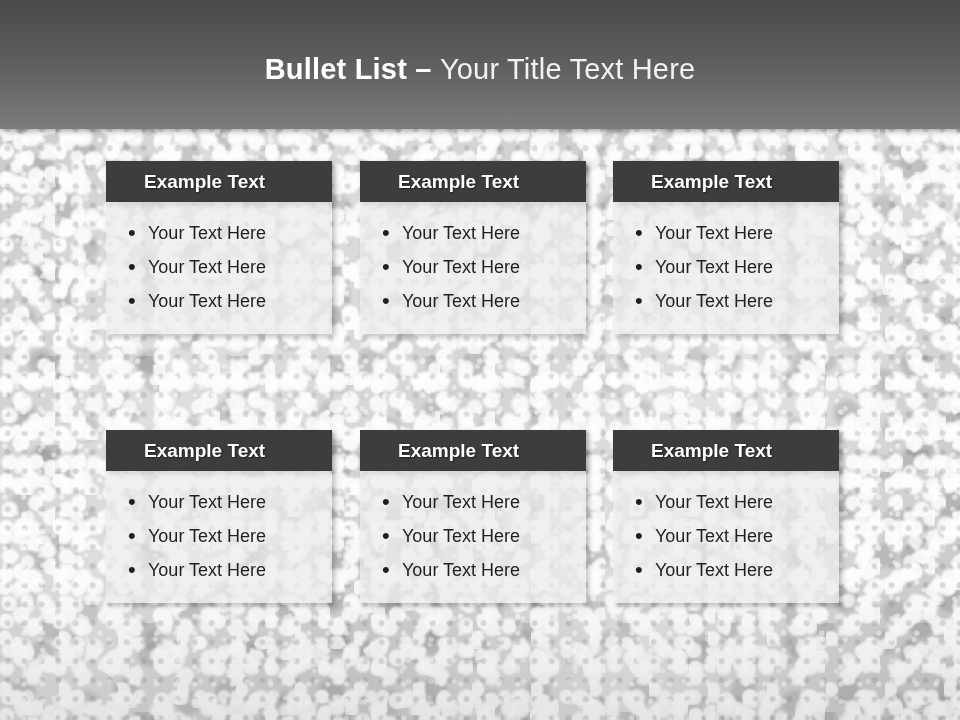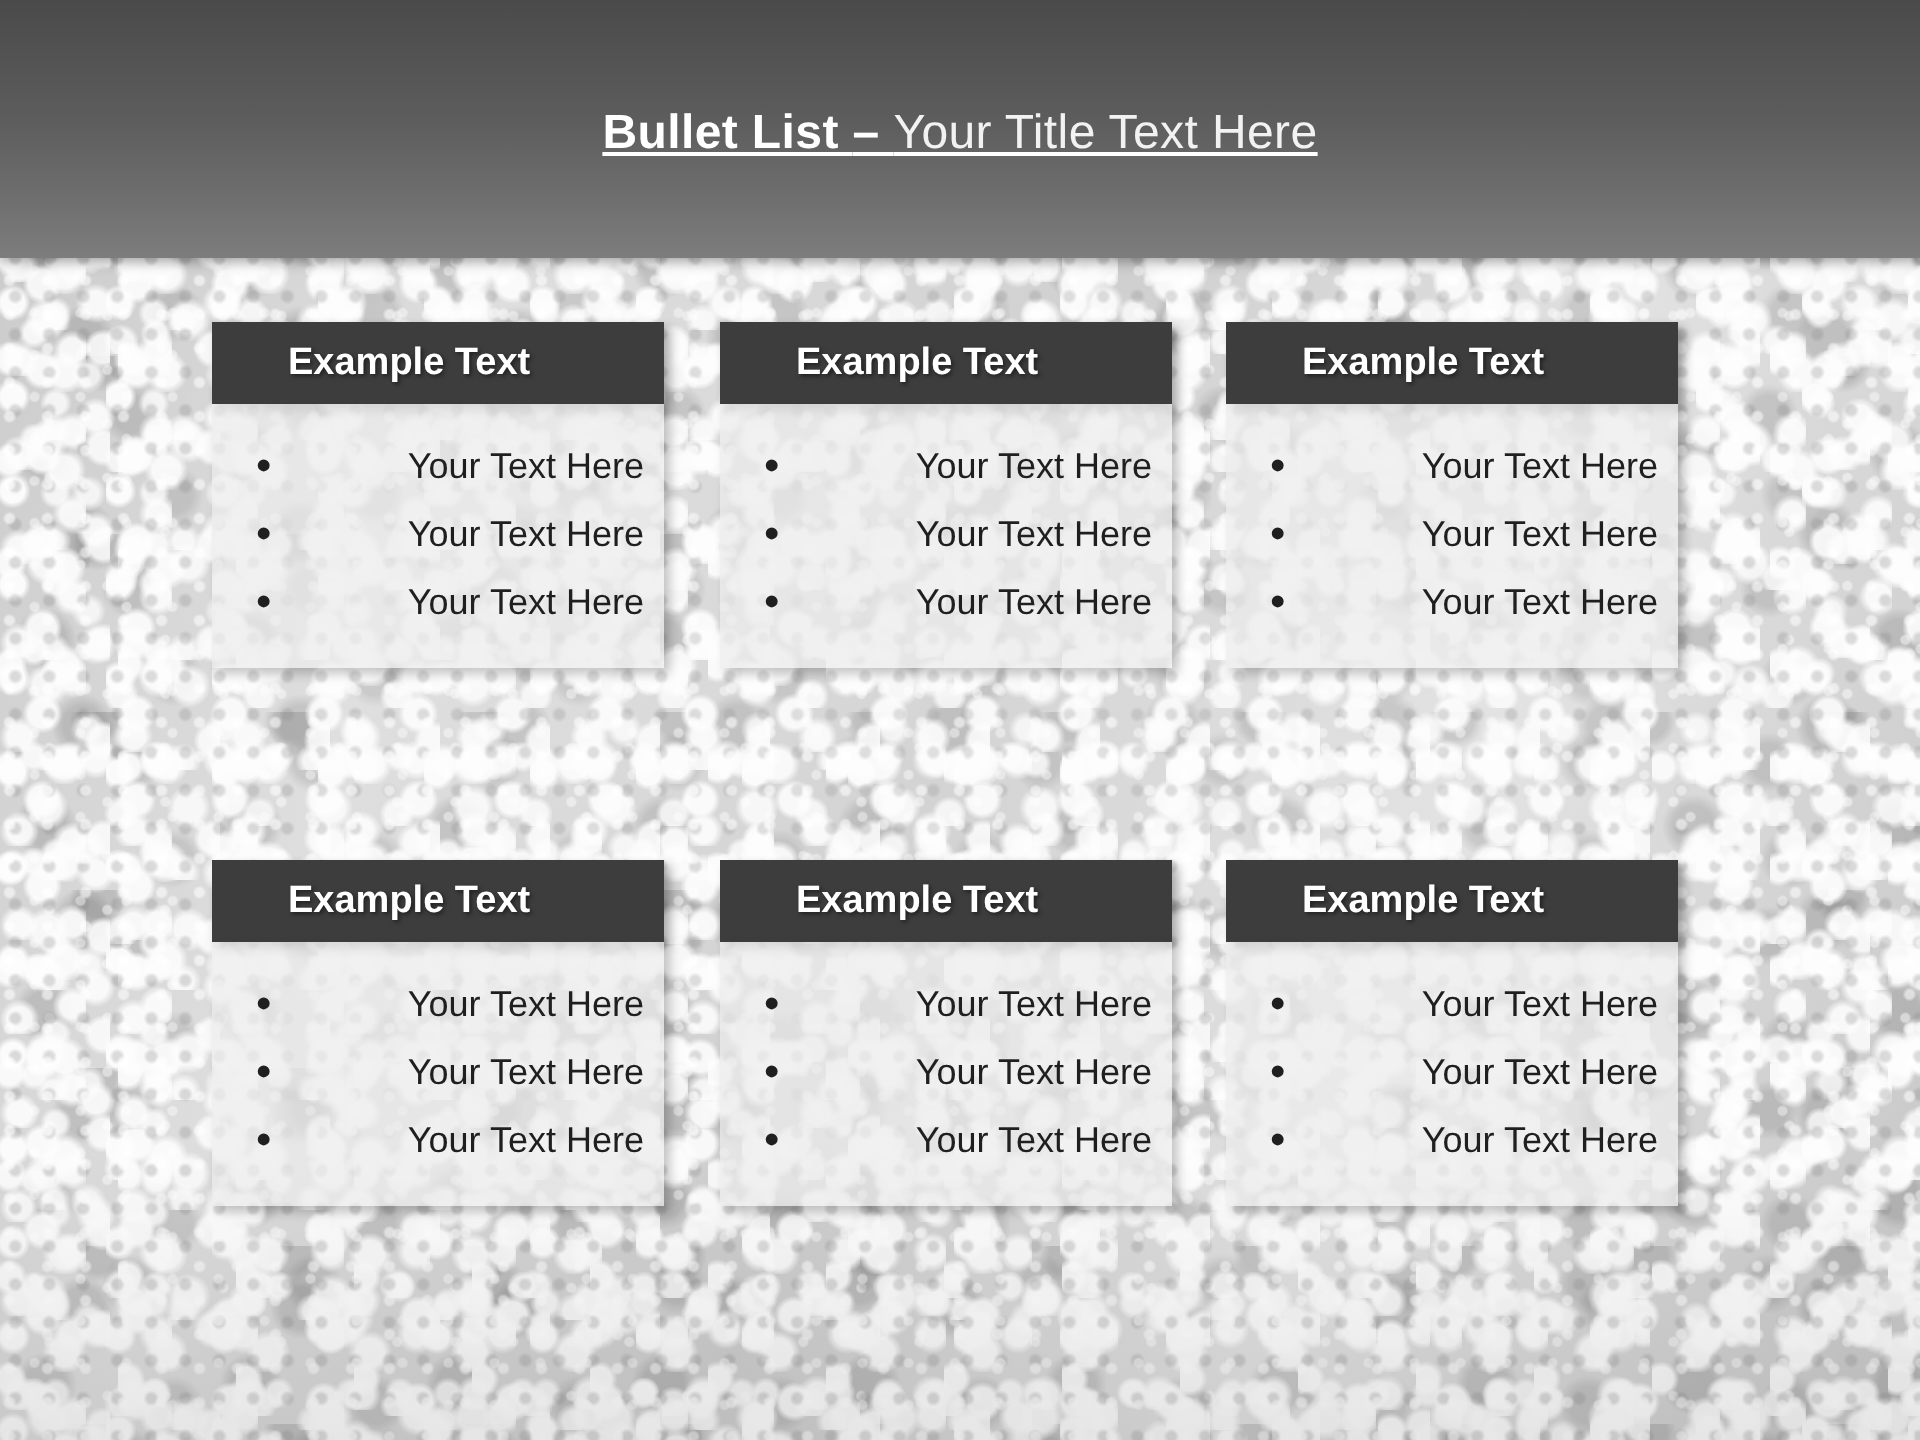--- a/index.html
+++ b/index.html
@@ -88,25 +88,24 @@
     height: 129px;
     background: linear-gradient(180deg, #4a4a4a 0%, #5c5c5c 45%, #6f6f6f 78%, #7d7d7d 100%);
     box-shadow: 0 2px 6px rgba(0,0,0,0.35);
   }
   .title-text {
     position: absolute;
     left: 0;
     right: 0;
     top: 53px;
     text-align: center;
-    font-size: 24px;
+    font-size: 29px;
     color: #ffffff;
     letter-spacing: 0.2px;
     white-space: nowrap;
-    text-decoration: underline;
   }
   .title-text .bold {
     font-weight: bold;
   }
   .title-text .light {
     font-weight: normal;
     color: #f2f2f2;
   }
 
   
@@ -132,21 +131,20 @@
   .card-body {
     background: rgba(236,236,236,0.72);
     box-shadow: 3px 3px 5px rgba(0,0,0,0.22);
     padding: 14px 10px 16px 12px;
     box-sizing: border-box;
   }
   .card-body ul {
     list-style: none;
     margin: 0;
     padding: 0;
-    text-align: right;
   }
   .card-body li {
     position: relative;
     font-size: 18px;
     color: #1f1f1f;
     line-height: 34px;
     padding-left: 30px;
     white-space: nowrap;
   }
   .card-body li::before {

